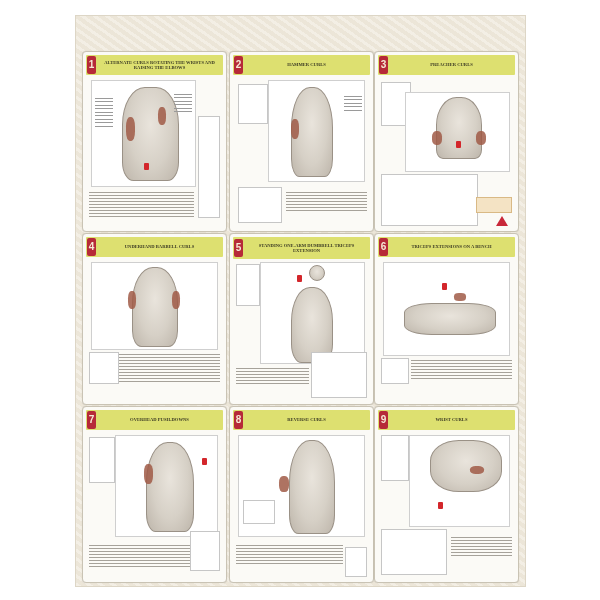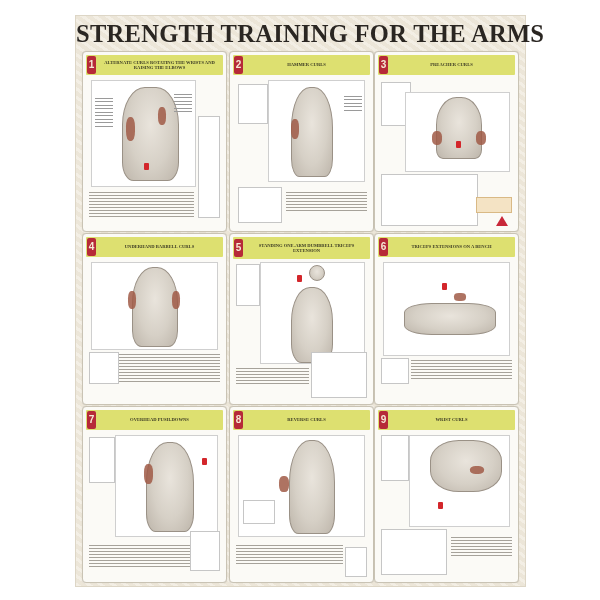--- a/index.html
+++ b/index.html
@@ -29,21 +29,20 @@
   .textblock i{display:block;height:1px;background:#a6a29a;margin:2px 0;}
   .inset{position:absolute;border:1px solid #c6c6c6;background:#fff;}
   .note{position:absolute;background:#f4e3c4;border:1px solid #d9b985;}
   .warn{position:absolute;width:0;height:0;border-left:6px solid transparent;border-right:6px solid transparent;
     border-bottom:10px solid #c8283a;}
 </style>
 </head>
 <body>
 
 <div class="poster">
-  <div class="title">STRENGTH TRAINING FOR THE ARMS</div>
 
   <div class="panel" style="left:6px;top:35px;height:179px;">
     <div class="phead">
       <span class="pnum">1</span>
       <span class="ptitle">Alternate Curls Rotating the Wrists and Raising the Elbows</span>
     </div>
     <div class="illus" style="height:105px;right:30px;">
       <div class="body-sil" style="left:30px;top:6px;width:55px;height:92px;border-radius:40% 40% 20% 20%;"></div>
       <div class="muscle" style="left:34px;top:36px;width:9px;height:24px;"></div>
       <div class="muscle" style="left:66px;top:26px;width:8px;height:18px;"></div>

